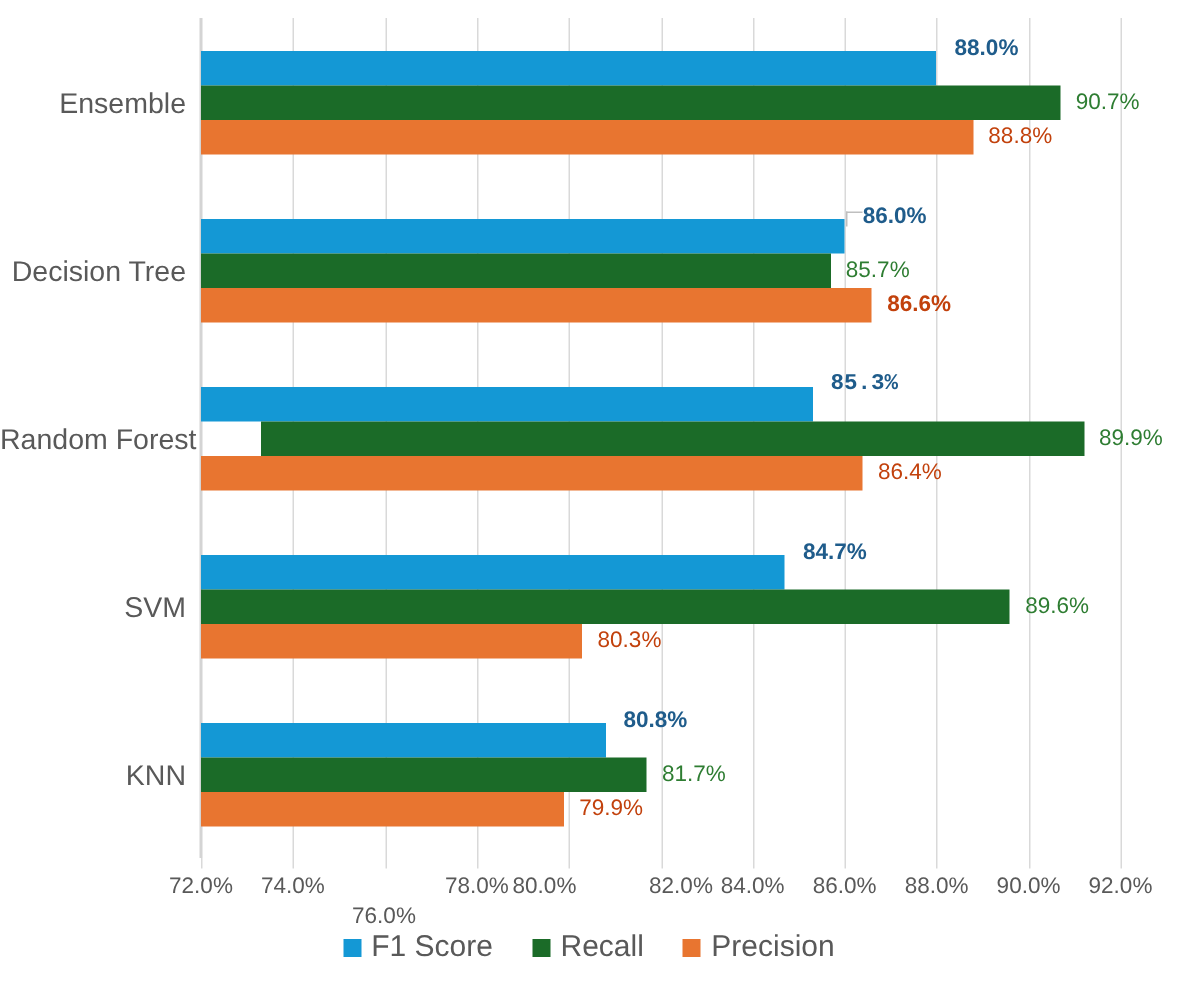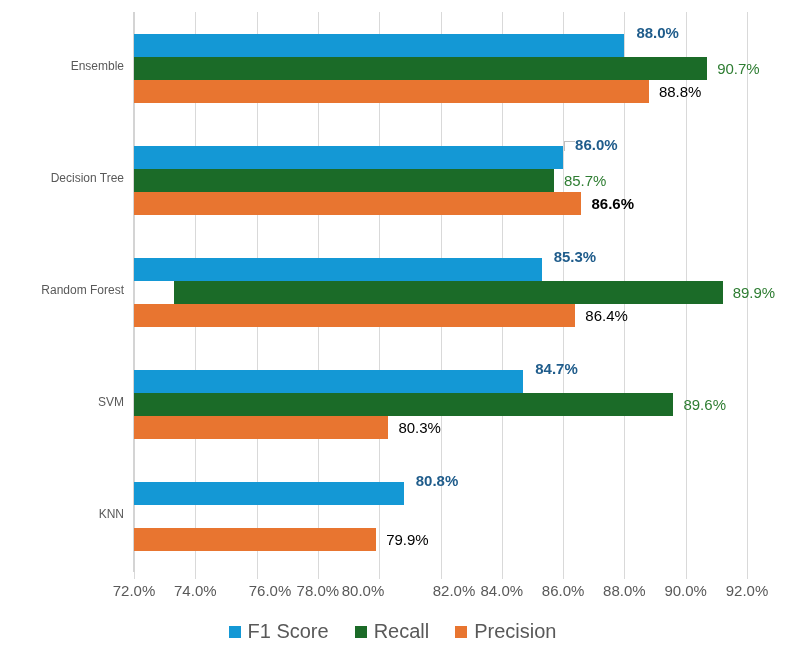--- a/index.html
+++ b/index.html
@@ -42,21 +42,21 @@
     height: 100%;
     background: #d9d9d9;
   }
 
   
   .cat-label {
     position: absolute;
     right: 0;
     width: 124px;
     text-align: right;
-    font-size: 12px;
+    font-size: 19px;
     color: #595959;
     white-space: nowrap;
   }
   .cat-labels {
     position: absolute;
     left: 0;
     top: 12px;
     width: 124px;
     height: 560px;
   }
@@ -77,21 +77,21 @@
   .bar-label {
     position: absolute;
     top: 50%;
     transform: translateY(-50%);
     font-size: 15px;
     white-space: nowrap;
     line-height: 1;
   }
   .bar-label.f1        { color: #1F5C8B; font-weight: bold; }
   .bar-label.recall    { color: #2E7D32; }
-  .bar-label.precision { color: #000000; }
+  .bar-label.precision { color: #c2410c; }
 
   .leader {
     position: absolute;
     border-left: 1px solid #bfbfbf;
     border-top: 1px solid #bfbfbf;
     width: 10px;
     height: 9px;
     pointer-events: none;
   }
 
@@ -197,21 +197,21 @@
           <div class="bar-label recall" style="left: 429.905px;">85.7%</div>
         </div>
         <div class="bar-row" style="top: 46px; width: 100%;">
           <div class="bar precision" style="width: 447.49px;"></div>
           <div class="bar-label precision" style="left: 457.49px; font-weight: bold;">86.6%</div>
         </div>
       </div>
       <div class="bar-group" style="top: 245.5px; height: 69px;">
         <div class="bar-row" style="top: 0px; width: 100%;">
           <div class="bar f1" style="width: 407.645px;"></div>
-          <div class="bar-label f1" style="left: 419.645px; top: -2px; transform: translateY(-50%);">85.3%</div>
+          <div class="bar-label f1" style="left: 419.645px; top: -2px; transform: translateY(-50%); font-family: Liberation Mono, monospace;">85.3%</div>
         </div>
         <div class="bar-row" style="top: 23px; width: 100%; margin-left: 40px;">
           <div class="bar recall" style="width: 548.635px;"></div>
           <div class="bar-label recall" style="left: 558.635px;">89.9%</div>
         </div>
         <div class="bar-row" style="top: 46px; width: 100%;">
           <div class="bar precision" style="width: 441.36px;"></div>
           <div class="bar-label precision" style="left: 451.36px;">86.4%</div>
         </div>
       </div>
@@ -226,35 +226,39 @@
         </div>
         <div class="bar-row" style="top: 46px; width: 100%;">
           <div class="bar precision" style="width: 254.395px;"></div>
           <div class="bar-label precision" style="left: 264.395px;">80.3%</div>
         </div>
       </div>
       <div class="bar-group" style="top: 469.5px; height: 69px;">
         <div class="bar-row" style="top: 0px; width: 100%;">
           <div class="bar f1" style="width: 269.72px;"></div>
           <div class="bar-label f1" style="left: 281.72px; top: -2px; transform: translateY(-50%);">80.8%</div>
+        </div>
+        <div class="bar-row" style="top: 23px; width: 100%;">
+          <div class="bar recall" style="width: 297.305px;"></div>
+          <div class="bar-label recall" style="left: 307.305px;">81.7%</div>
         </div>
         <div class="bar-row" style="top: 46px; width: 100%; padding-left: 44px;">
           <div class="bar precision" style="width: 242.135px;"></div>
           <div class="bar-label precision" style="left: 252.135px;">79.9%</div>
         </div>
       </div>
     </div>
 
   <div class="xticks" id="xticks">
       <div class="xtick-mark" style="left: 0px;"></div>
       <div class="xtick-label" style="left: 0px;">72.0%</div>
       <div class="xtick-mark" style="left: 61.3px;"></div>
       <div class="xtick-label" style="left: 61.3px;">74.0%</div>
       <div class="xtick-mark" style="left: 122.6px;"></div>
-      <div class="xtick-label" style="left: 136px;">76.0%</div>
+      <div class="xtick-label" style="left: 122px; margin-top: 20px;">76.0%</div>
       <div class="xtick-mark" style="left: 183.9px;"></div>
       <div class="xtick-label" style="left: 183.9px;">78.0%</div>
       <div class="xtick-mark" style="left: 245.2px;"></div>
       <div class="xtick-label" style="left: 229px;">80.0%</div>
       <div class="xtick-mark" style="left: 306.5px;"></div>
       <div class="xtick-label" style="left: 320px;">82.0%</div>
       <div class="xtick-mark" style="left: 367.8px;"></div>
       <div class="xtick-label" style="left: 367.8px;">84.0%</div>
       <div class="xtick-mark" style="left: 429.1px;"></div>
       <div class="xtick-label" style="left: 429.1px;">86.0%</div>

